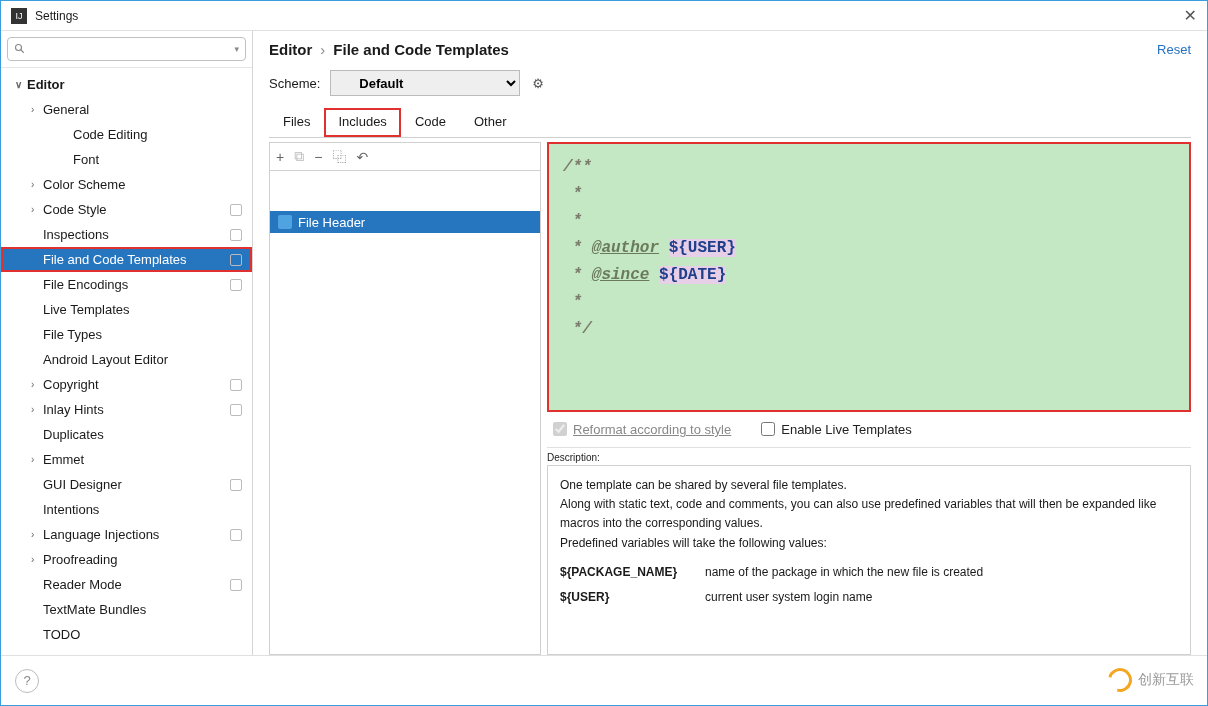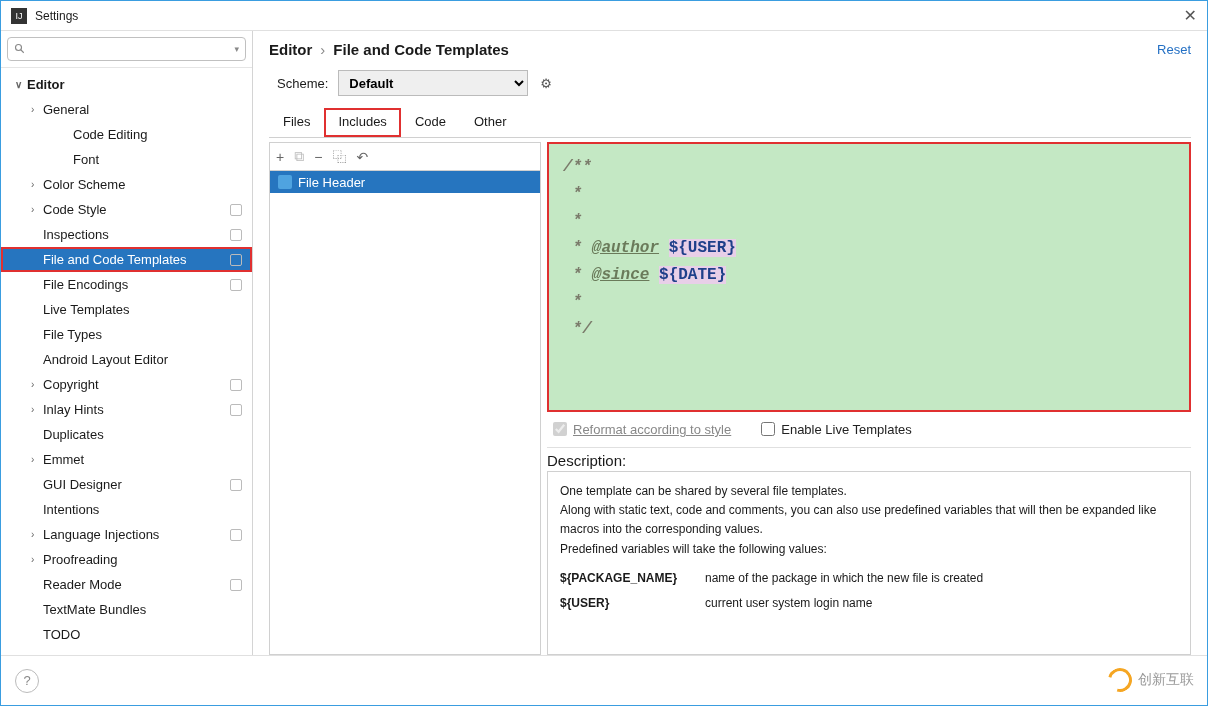--- a/index.html
+++ b/index.html
@@ -21,45 +21,45 @@
 .tree-item .arrow { width: 12px; font-size: 10px; color: #666; }
 .tree-item .label { flex: 1; }
 .tree-item .badge { width: 12px; height: 12px; border: 1px solid #bbb; margin-right: 10px; border-radius: 2px; }
 .tree-item.bold { font-weight: bold; }
 .tree-item.selected { background: #2675bf; color: #fff; }
 .tree-item.highlight { outline: 2px solid #e03030; outline-offset: -2px; }
 .content { flex: 1; display: flex; flex-direction: column; padding: 10px 16px 0 16px; }
 .breadcrumb { display: flex; align-items: center; font-size: 15px; font-weight: bold; margin-bottom: 12px; }
 .breadcrumb .sep { margin: 0 8px; color: #888; font-weight: normal; }
 .breadcrumb .reset { margin-left: auto; color: #2470c4; font-weight: normal; font-size: 13px; cursor: pointer; }
-.scheme-row { display: flex; align-items: center; margin-bottom: 12px; margin-left: 8px; }
+.scheme-row { display: flex; align-items: center; margin-bottom: 12px; }
 .scheme-row label { margin-right: 10px; }
-.scheme-row select { height: 26px; width: 190px; border: 1px solid #bbb; padding: 0 6px; font-size: 13px; font-weight: bold; }
+.scheme-row select { height: 26px; width: 190px; border: 1px solid #bbb; padding: 0 24px; font-size: 13px; font-weight: bold; }
 .scheme-row .gear { margin-left: 12px; color: #555; cursor: pointer; }
 .tabs { display: flex; border-bottom: 1px solid #d0d0d0; }
 .tab { padding: 6px 14px; cursor: pointer; font-size: 13px; border-bottom: 2px solid transparent; }
 .tab.active { border-bottom-color: #888; }
 .tab.highlight { outline: 2px solid #e03030; outline-offset: -2px; }
 .workspace { display: flex; flex: 1; margin-top: 4px; min-height: 0; }
 .left-pane { width: 272px; border: 1px solid #d0d0d0; display: flex; flex-direction: column; }
 .toolbar { display: flex; align-items: center; height: 28px; border-bottom: 1px solid #d0d0d0; padding: 0 6px; gap: 10px; }
 .toolbar span { color: #666; cursor: pointer; font-size: 14px; }
 .toolbar span.disabled { color: #bbb; }
 .template-list { flex: 1; }
-.template-item { display: flex; align-items: center; height: 22px; padding: 0 8px; background: #2675bf; color: #fff; }
+.template-item { display: flex; align-items: center; height: 22px; padding: 0 8px; background: #2675bf; color: #fff; margin-top: 40px; }
 .template-item .file-icon { width: 14px; height: 14px; background: #4fa3e0; margin-right: 6px; border-radius: 2px; }
 .right-pane { flex: 1; margin-left: 6px; display: flex; flex-direction: column; min-height: 0; }
 .editor { background: #c4e8c4; border: 2px solid #e03030; height: 270px; padding: 10px 14px; font-family: "Courier New", monospace; font-size: 16px; font-weight: bold; line-height: 27px; color: #7a7a6a; font-style: italic; white-space: pre; }
 .editor .tag { color: #6a7a5a; font-style: italic; text-decoration: underline; }
 .editor .var { color: #1f3f8a; font-style: normal; background: #e8cfe8; }
 .options-row { display: flex; align-items: center; padding: 10px 6px; gap: 30px; border-bottom: 1px solid #e0e0e0; }
 .options-row label { display: flex; align-items: flex-start; gap: 6px; color: #888; }
 .options-row input[type=checkbox] { width: 14px; height: 14px; }
 .options-row label.dark { color: #222; }
-.desc-label { padding: 4px 0 2px 0; font-size: 15px; }
+.desc-label { padding: 4px 0 2px 0; font-size: 10px; }
 .desc-box { border: 1px solid #d0d0d0; flex: 1; padding: 10px 12px; font-size: 12px; line-height: 1.6; overflow-y: auto; }
 .desc-box .vars { margin-top: 10px; }
 .desc-box .var-row { display: flex; margin-top: 6px; }
 .desc-box .var-name { width: 145px; font-weight: bold; }
 .footer { height: 50px; border-top: 1px solid #e0e0e0; display: flex; align-items: center; padding: 0 14px; }
 .help-btn { width: 24px; height: 24px; border: 1px solid #bbb; border-radius: 50%; display: flex; align-items: center; justify-content: center; color: #888; cursor: pointer; }
 .watermark { position: absolute; right: 14px; bottom: 14px; font-size: 14px; color: #999; display: flex; align-items: center; gap: 6px; }
 .watermark .wm-icon { width: 24px; height: 24px; border: 3px solid #f5a623; border-radius: 50%; border-left-color: transparent; transform: rotate(-30deg); }
 </style>
 </head>

